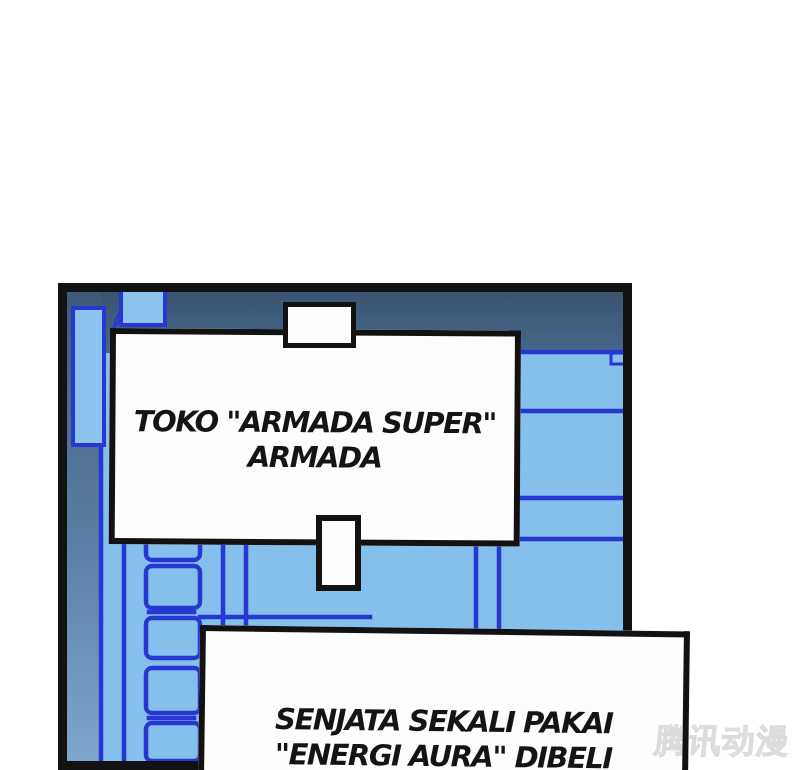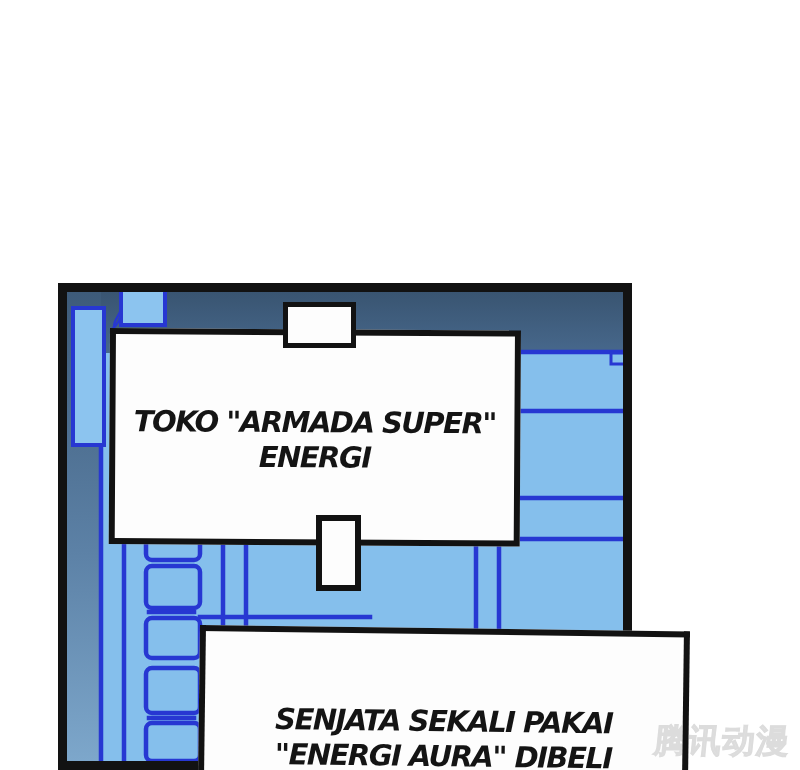--- a/index.html
+++ b/index.html
@@ -96,21 +96,21 @@
     <rect x="121" y="285" width="44" height="40" fill="#8cc4ef" stroke="#2737d2" stroke-width="4"></rect>
     <rect x="73" y="308" width="31" height="137" fill="#8cc4ef" stroke="#2737d2" stroke-width="4"></rect>
 
     <path d="M121,310 C121,319 118,325 111,330 M121,310 C117,318 113,322 114,329" stroke="#2737d2" stroke-width="2.2" fill="none"></path>
 
     <rect x="62.5" y="287.5" width="565" height="478" fill="none" stroke="#121212" stroke-width="9"></rect>
   </svg>
 
   <div class="caption-box box1">
     <div>TOKO "ARMADA SUPER"</div>
-    <div>ENERGI</div>
+    <div>ARMADA</div>
   </div>
 
   <div class="tab tab-top"></div>
   <div class="tab tab-bottom"></div>
 
   <div class="caption-box box2">
     <div>SENJATA SEKALI PAKAI</div>
     <div>"ENERGI AURA" DIBELI</div>
   </div>
 

